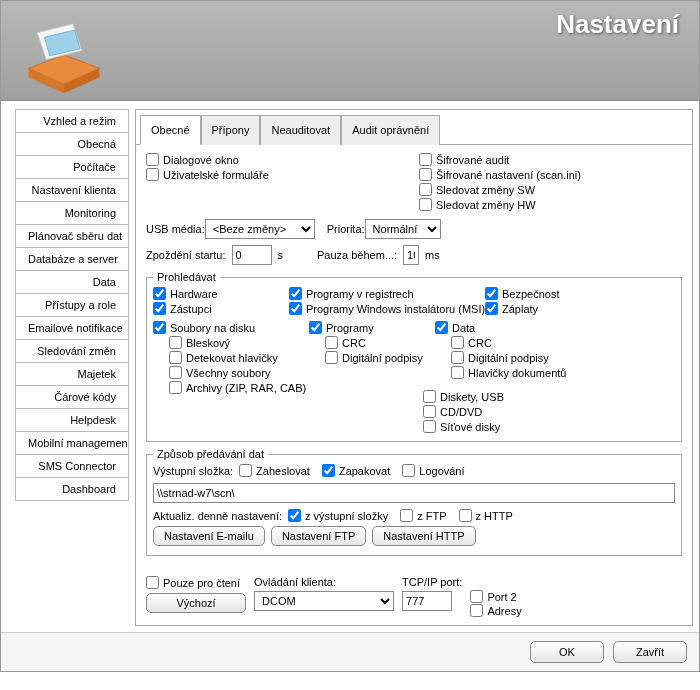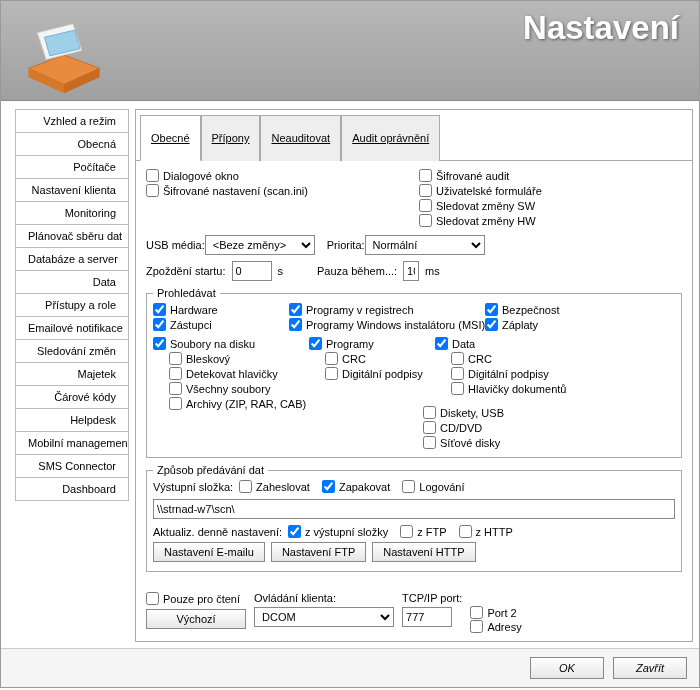--- a/index.html
+++ b/index.html
@@ -1,40 +1,40 @@
 <!DOCTYPE html>
 <html><head>
 <meta charset="utf-8">
 <style>
 * { box-sizing: border-box; font-family: Tahoma, Arial, sans-serif; font-size: 11px; }
 body { margin: 0; padding: 0; background: #fff; width: 700px; }
 .window { width: 700px; border: 1px solid #999; background: #fff; }
 .header { background: linear-gradient(to bottom, #b8b8b8, #a0a0a0); height: 100px; position: relative; border-bottom: 1px solid #888; }
-.header-title { position: absolute; right: 20px; top: 8px; font-size: 33px; font-weight: bold; color: #fff; text-shadow: 1px 1px 3px rgba(0,0,0,0.5); }
+.header-title { position: absolute; right: 20px; top: 8px; font-size: 26px; font-weight: bold; color: #fff; text-shadow: 1px 1px 3px rgba(0,0,0,0.5); }
 .header-icon { position: absolute; left: 18px; top: 14px; width: 90px; height: 80px; }
 .body { display: flex; padding: 8px 6px 6px 6px; gap: 6px; }
 .sidebar { width: 122px; display: flex; flex-direction: column; gap: 0; }
 .sidebar-item { border: 1px solid #bbb; background: #fff; padding: 5px 12px; text-align: right; margin-bottom: -1px; cursor: pointer; white-space: nowrap; overflow: hidden; margin-left: 8px; }
 .main { flex: 1; border: 1px solid #aaa; background: #fff; padding: 0; }
 .tabs { display: flex; padding: 4px 4px 0 4px; border-bottom: 1px solid #aaa; background: #fff; }
-.tab { border: 1px solid #aaa; border-bottom: none; padding: 16px 10px; margin-right: 0; cursor: pointer; background: #eee; position: relative; top: 1px; text-decoration: underline; }
+.tab { border: 1px solid #aaa; border-bottom: none; padding: 8px 10px; margin-right: 0; cursor: pointer; background: #eee; position: relative; top: 1px; }
 .tab.active { background: #fff; border-bottom: 1px solid #fff; }
 .panel { padding: 8px 10px 10px 10px; }
 .row { display: flex; align-items: center; margin-bottom: 3px; }
 .cb { display: inline-flex; align-items: center; margin-right: 6px; }
 .cb input { margin: 0 4px 0 0; }
 fieldset { border: 1px solid #aaa; margin: 6px 0 4px 0; padding: 4px 6px 6px 6px; }
 legend { padding: 0 4px; }
 .col3 { display: grid; grid-template-columns: 130px 190px 100px; gap: 2px 6px; }
 .colf { display: grid; grid-template-columns: 150px 120px 140px; gap: 2px 6px; }
 select, input[type=text] { border: 1px solid #888; padding: 1px 3px; height: 20px; background: #fff; }
-button { border: 1px solid #888; background: linear-gradient(#fff,#e6e6e6); padding: 3px 10px; border-radius: 0; cursor: pointer; }
+button { border: 1px solid #888; background: linear-gradient(#fff,#e6e6e6); padding: 3px 10px; border-radius: 5px; cursor: pointer; }
 .footer-area { padding: 6px 10px 8px 10px; display: flex; align-items: flex-start; gap: 8px; }
 .bottom-btns { padding: 8px 12px; text-align: right; border-top: 1px solid #ccc; background: #f5f5f5; }
-.bottom-btns button { min-width: 74px; margin-left: 6px; padding: 4px 10px; font-style: italic; }
+.bottom-btns button { min-width: 74px; margin-left: 6px; padding: 4px 10px; }
 label { white-space: nowrap; }
 </style>
 </head>
 <body>
 
 <div class="window">
   <div class="header">
     <svg class="header-icon" viewBox="0 0 100 90">
       <polygon points="10,60 50,45 90,60 50,78" fill="#e88b3f" stroke="#c86a20"></polygon>
       <polygon points="20,20 60,10 70,40 30,50" fill="#f5f5f5" stroke="#ccc"></polygon>
@@ -79,43 +79,43 @@
           <label class="cb">
               <input type="checkbox" style="">
               <span>Dialogové okno</span>
             </label>
           <label class="cb">
               <input type="checkbox" style="">
               <span>Šifrované audit</span>
             </label>
           <label class="cb">
               <input type="checkbox" style="">
+              <span>Uživatelské formuláře</span>
+            </label>
+          <label class="cb">
+              <input type="checkbox" style="">
               <span>Šifrované nastavení (scan.ini)</span>
-            </label>
-          <label class="cb">
-              <input type="checkbox" style="">
-              <span>Uživatelské formuláře</span>
             </label>
           <div></div>
           <label class="cb">
               <input type="checkbox" style="">
               <span>Sledovat změny SW</span>
             </label>
           <div></div>
           <label class="cb">
               <input type="checkbox" style="">
               <span>Sledovat změny HW</span>
             </label>
         </div>
 
         <div class="row" style="margin-top:8px;">
           <span>USB média:</span>
           <select style="width:110px;"><option>&lt;Beze změny&gt;</option></select>
           <span style="margin-left:12px;">Priorita:</span>
-          <select style="width:120px;"><option>Normální</option></select>
+          <select style="width:76px;"><option>Normální</option></select>
         </div>
 
         <div class="row" style="margin-top:6px;gap:6px;">
           <span>Zpoždění startu:</span>
           <input type="text" style="width: 40px;" value="0">
           <span>s</span>
           <span style="margin-left:28px;">Pauza během...:</span>
           <input type="text" style="width: 16px;" value="10">
           <span>ms</span>
         </div>

